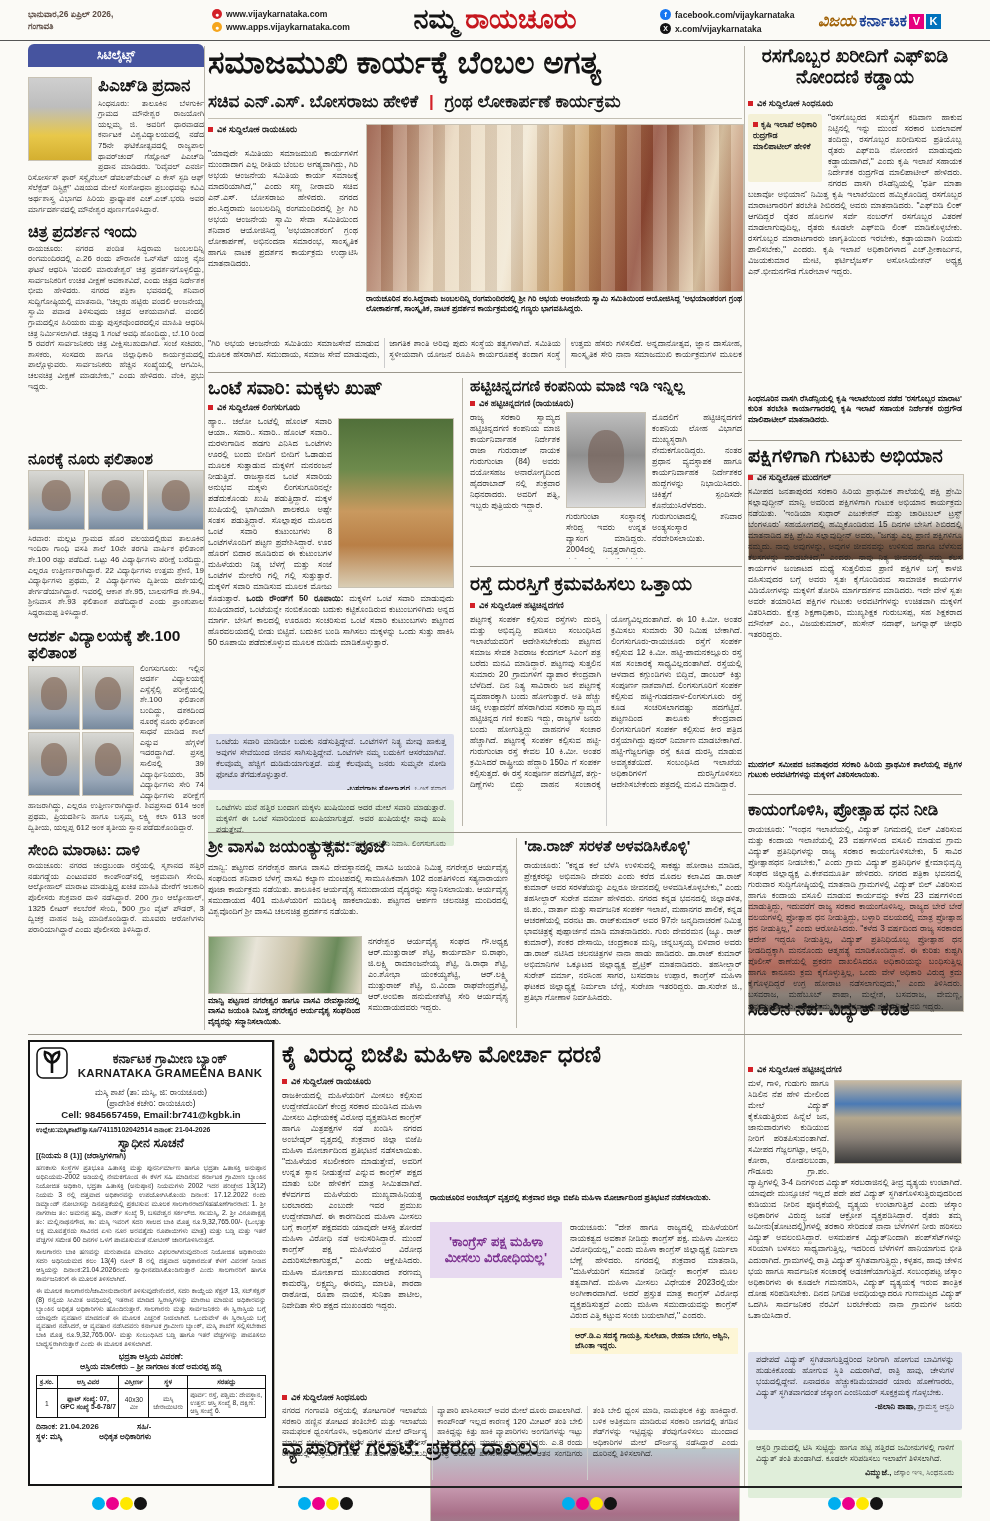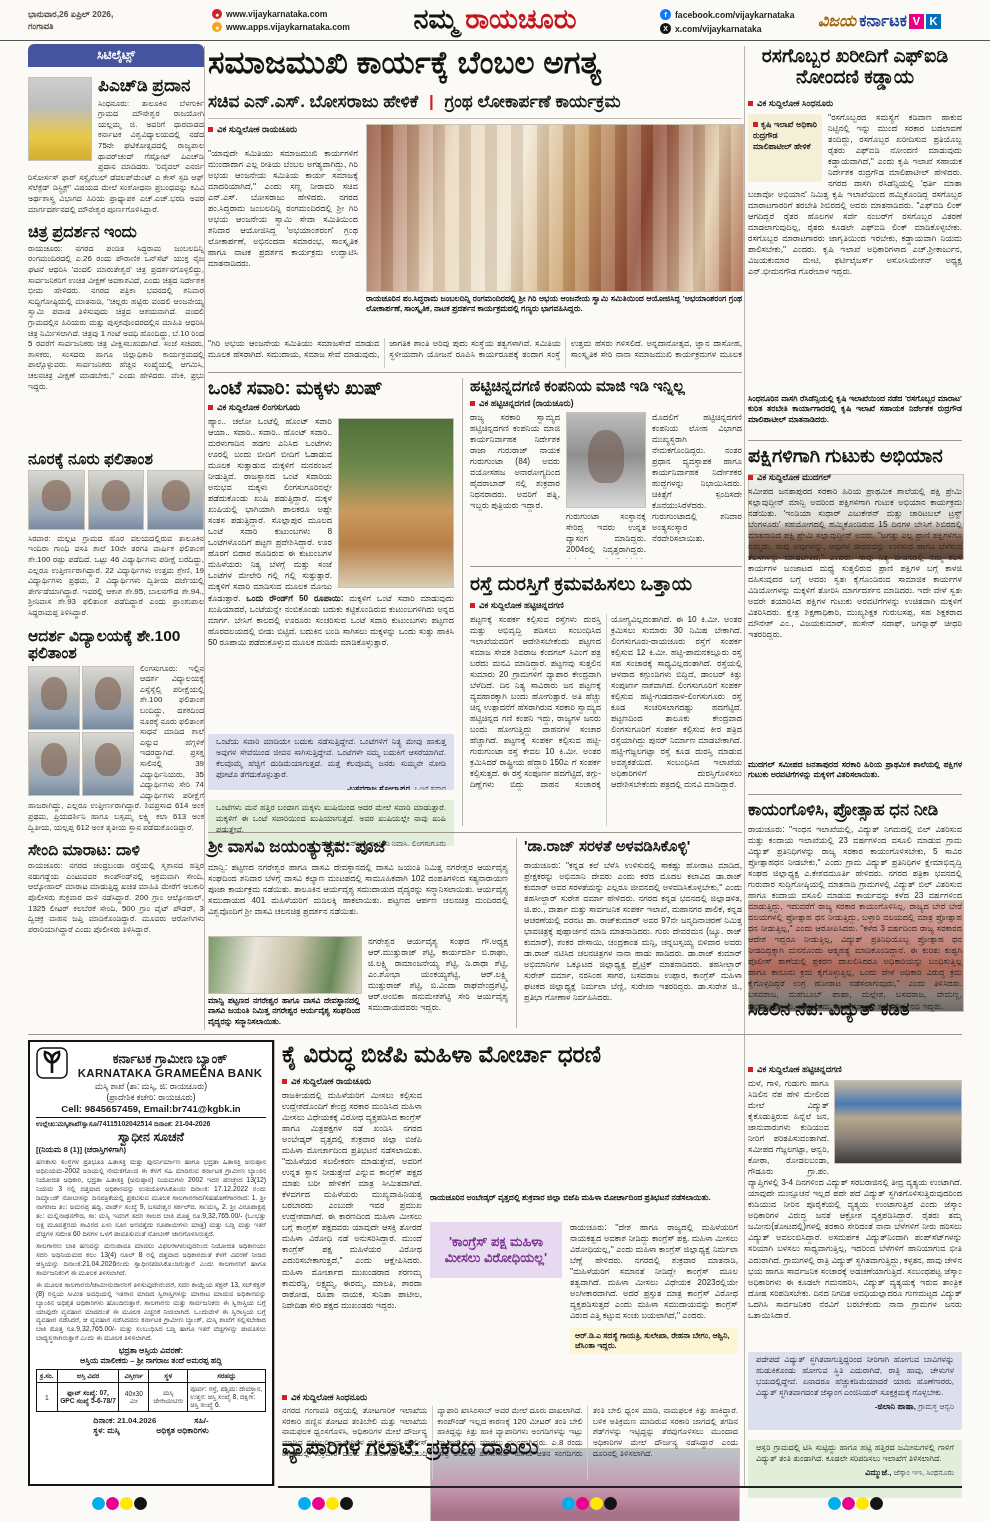--- a/index.html
+++ b/index.html
@@ -248,21 +248,21 @@
     <div style="display:flex;align-items:flex-end;gap:6px;">
       <svg width="32" height="32" viewBox="0 0 32 32">
           <rect x="1" y="1" width="30" height="30" rx="6" fill="#fff" stroke="#111" stroke-width="1.5"></rect>
           <path d="M16 26 V12 M16 16 C10 14 8 9 9 5 C14 6 16 9 16 13 M16 16 C22 14 24 9 23 5 C18 6 16 9 16 13" stroke="#111" stroke-width="2.6" fill="none"></path>
         </svg>
       <div style="flex:1;text-align:center;">
         <div style="font-size:13px;font-weight:bold;">ಕರ್ನಾಟಕ ಗ್ರಾಮೀಣ ಬ್ಯಾಂಕ್</div>
         <div style="font-size:11.5px;font-weight:bold;letter-spacing:.3px;">KARNATAKA GRAMEENA BANK</div>
       </div>
     </div>
-    <div style="text-align:center;font-size:8.4px;margin-top:2px;">ಮಸ್ಕಿ ಶಾಖೆ (ತಾ: ಮಸ್ಕಿ, ಜಿ: ರಾಯಚೂರು)</div>
+    <div style="text-align:center;font-size:8.4px;margin-top:8px;">ಮಸ್ಕಿ ಶಾಖೆ (ತಾ: ಮಸ್ಕಿ, ಜಿ: ರಾಯಚೂರು)</div>
     <div style="text-align:center;font-size:8.4px;">(ಪ್ರಾದೇಶಿಕ ಕಚೇರಿ: ರಾಯಚೂರು)</div>
     <div style="text-align:center;font-size:9.6px;font-weight:bold;">Cell: 9845657459, Email:br741@kgbk.in</div>
     <div style="border-top:1px solid #111;margin:3px 0 2px;"></div>
     <div style="font-size:6.9px;font-weight:bold;">ಉಲ್ಲೇಖ:ಮಸ್ಕಿಶಾಖೆ/ಸ್ವಾಸೂ/74115102042514   ದಿನಾಂಕ: 21-04-2026</div>
     <div style="text-align:center;font-size:12.5px;font-weight:bold;margin-top:2px;">ಸ್ವಾಧೀನ ಸೂಚನೆ</div>
     <div style="font-size:7.8px;font-weight:bold;">[(ನಿಯಮ 8 (1)]  (ಚರಾಸ್ತಿಗಳಿಗಾಗಿ)</div>
     <div style="font-size:6.8px;line-height:1.32;text-align:justify;margin-top:3px;">ಹಣಕಾಸು ಸಂಸ್ಥೆಗಳ ಪ್ರತಿಭೂತಿ ಹಿತಾಸಕ್ತಿ ಮತ್ತು ಪುನರ್ನಿರ್ಮಾಣ ಹಾಗೂ ಭದ್ರತಾ ಹಿತಾಸಕ್ತಿ ಅನುಷ್ಠಾನ ಅಧಿನಿಯಮ-2002 ಅಡಿಯಲ್ಲಿ ನೇಮಕಗೊಂಡ ಈ ಕೆಳಗೆ ಸಹಿ ಮಾಡಿರುವ ಕರ್ನಾಟಕ ಗ್ರಾಮೀಣ ಬ್ಯಾಂಕಿನ ನಿಯೋಜಿತ ಅಧಿಕಾರಿ, ಭದ್ರತಾ ಹಿತಾಸಕ್ತಿ (ಅನುಷ್ಠಾನ) ನಿಯಮಗಳು 2002 ಇದರ ಪರಿಚ್ಛೇದ 13(12) ನಿಯಮ 3 ರಲ್ಲಿ ದತ್ತವಾದ ಅಧಿಕಾರವನ್ನು ಉಪಯೋಗಿಸಿಕೊಂಡು ದಿನಾಂಕ: 17.12.2022 ರಂದು ಡಿಮ್ಯಾಂಡ್ ನೋಟೀಸನ್ನು ದಿನಪತ್ರಿಕೆಯಲ್ಲಿ ಪ್ರಕಟಿಸುವ ಮೂಲಕ ಸಾಲಗಾರರಾದ/ಸಹಹೊಣೆಗಾರರಾದ: 1. ಶ್ರೀ ನಾಗರಾಜ ತಂ: ಅಮರಪ್ಪ ಹದ್ದಿ, ವಾರ್ಡ್ ಸಂಖ್ಯೆ 9, ಬಸವೇಶ್ವರ ಸರ್ಕಲ್‌ಜಿ. ಸಾ:ಮಸ್ಕಿ, 2. ಶ್ರೀ ವಿರೂಪಾಕ್ಷಪ್ಪ ತಂ: ಮಲ್ಲಿನಾಥನಗೌಡ, ಸಾ: ಮಸ್ಕಿ ಇವರಿಗೆ ಸದರಿ ಸಾಲದ ಬಾಕಿ ಮೊತ್ತ ರೂ.9,32,765.00/- (ಒಂಭತ್ತು ಲಕ್ಷ ಮೂವತ್ತೆರಡು ಸಾವಿರದ ಏಳು ನೂರ ಅರವತ್ತೈದು ರೂಪಾಯಿಗಳು ಮಾತ್ರ) ಮತ್ತು ಬಡ್ಡಿ ಮತ್ತು ಇತರೆ ವೆಚ್ಚಗಳ ಸಮೇತ 60 ದಿನಗಳ ಒಳಗೆ ಪಾವತಿಸುವಂತೆ ನೋಟೀಸ್ ಜಾರಿಗೊಳಿಸಿರುತ್ತದೆ.</div>
     <div style="font-size:6.8px;line-height:1.32;text-align:justify;margin-top:3px;">ಸಾಲಗಾರರು ಬಾಕಿ ಹಣವನ್ನು ಮರುಪಾವತಿ ಮಾಡಲು ವಿಫಲರಾಗಿರುವುದರಿಂದ ನಿಯೋಜಿತ ಅಧಿಕಾರಿಯು ಸದರಿ ಅಧಿನಿಯಮದ ಕಲಂ 13(4) ರೂಲ್ 8 ರಲ್ಲಿ ದತ್ತವಾದ ಅಧಿಕಾರದಂತೆ ಕೆಳಗೆ ವಿವರಣೆ ನೀಡಿದ ಆಸ್ತಿಯನ್ನು ದಿನಾಂಕ:21.04.2026ರಂದು ಸ್ವಾಧೀನಪಡಿಸಿಕೊಂಡಿರುತ್ತಾರೆ ಎಂದು ಸಾಲಗಾರರಿಗೆ ಹಾಗೂ ಸಾರ್ವಜನಿಕರಿಗೆ ಈ ಮೂಲಕ ತಿಳಿಸಲಾಗಿದೆ.</div>
     <div style="font-size:6.8px;line-height:1.32;text-align:justify;margin-top:3px;">ಈ ಮೂಲಕ ಸಾಲಗಾರರು/ಜಾಮೀನುದಾರರಿಗೆ ತಿಳಿಸುವುದೇನೆಂದರೆ, ಸದರಿ ಕಾಯ್ದೆಯ ಸೆಕ್ಷನ್ 13, ಸಬ್‌ಸೆಕ್ಷನ್ (8) ರನ್ವಯ ಸೀಮಿತ ಅವಧಿಯಲ್ಲಿ ಇತರಾನ ಮಾಡಿದ ಸ್ವಿರಾಸ್ತಿಗಳನ್ನು ಮಾರಾಟ ಮಾಡುವ ಅಧಿಕಾರವನ್ನು ಬ್ಯಾಂಕಿನ ಅಧಿಕೃತ ಅಧಿಕಾರಿಗಳು ಹೊಂದಿರುತ್ತಾರೆ. ಸಾಲಗಾರರು ಮತ್ತು ಸಾರ್ವಜನಿಕರು ಈ ಸ್ವಿರಾಸ್ತಿಯ ಬಗ್ಗೆ ಯಾವುದೇ ವ್ಯವಹಾರ ಮಾಡದಂತೆ ಈ ಮೂಲಕ ಎಚ್ಚರಿಕೆ ನೀಡಲಾಗಿದೆ. ಒಂದುವೇಳೆ ಈ ಸ್ವಿರಾಸ್ತಿಯ ಬಗ್ಗೆ ವ್ಯವಹಾರ ನಡೆಸಿದರೆ, ಆ ವ್ಯವಹಾರ ನಡೆಸಿದವರು ಕರ್ನಾಟಕ ಗ್ರಾಮೀಣ ಬ್ಯಾಂಕ್, ಮಸ್ಕಿ ಶಾಖೆಗೆ ಸಲ್ಲಿಸಬೇಕಾದ ಬಾಕಿ ಮೊತ್ತ ರೂ.9,32,765.00/- ಮತ್ತು ಸಂಬಂಧಿಸಿದ ಬಡ್ಡಿ ಹಾಗೂ ಇತರೆ ವೆಚ್ಚಗಳನ್ನು ಪಾವತಿಸಲು ಬಾಧ್ಯಸ್ಥರಾಗಿರುತ್ತಾರೆ ಎಂದು ಈ ಮೂಲಕ ತಿಳಿಸಲಾಗಿದೆ.</div>
     <div style="text-align:center;font-size:8px;font-weight:bold;margin-top:3px;">ಭದ್ರತಾ ಆಸ್ತಿಯ ವಿವರಣೆ:</div>
@@ -278,21 +278,21 @@
       </tr>
       <tr>
         <td style="border:1px solid #111;padding:2px;text-align:center;">1</td>
         <td style="border:1px solid #111;padding:2px;text-align:center;font-weight:bold;">ಪ್ಲಾಟ್ ಸಂಖ್ಯೆ: 07, GPC ಸಂಖ್ಯೆ 5-6-78/7</td>
         <td style="border:1px solid #111;padding:2px;text-align:center;">40x30 ಮೀ</td>
         <td style="border:1px solid #111;padding:2px;text-align:center;">ಮಸ್ಕಿ ಜೇರಾಯಿಟಿರು</td>
         <td style="border:1px solid #111;padding:2px;">ಪೂರ್ವ: ರಸ್ತೆ, ಪಶ್ಚಿಮ: ದೇವಸ್ಥಾನ, ಉತ್ತರ: ಆಸ್ತಿ ಸಂಖ್ಯೆ 8, ದಕ್ಷಿಣ: ಆಸ್ತಿ ಸಂಖ್ಯೆ 6.</td>
       </tr>
     </tbody>
       </table>
-    <div style="display:flex;justify-content:center;font-size:7.8px;font-weight:bold;margin-top:4px;">
+    <div style="display:flex;justify-content:flex-start;font-size:7.8px;font-weight:bold;margin-top:4px;">
       <div>
         <div>ದಿನಾಂಕ: 21.04.2026</div>
         <div>ಸ್ಥಳ: ಮಸ್ಕಿ</div>
       </div>
       <div style="text-align:right;">
         <div>ಸಹಿ/-</div>
         <div>ಅಧಿಕೃತ ಅಧಿಕಾರಿಗಳು</div>
       </div>
     </div>
   </div>

